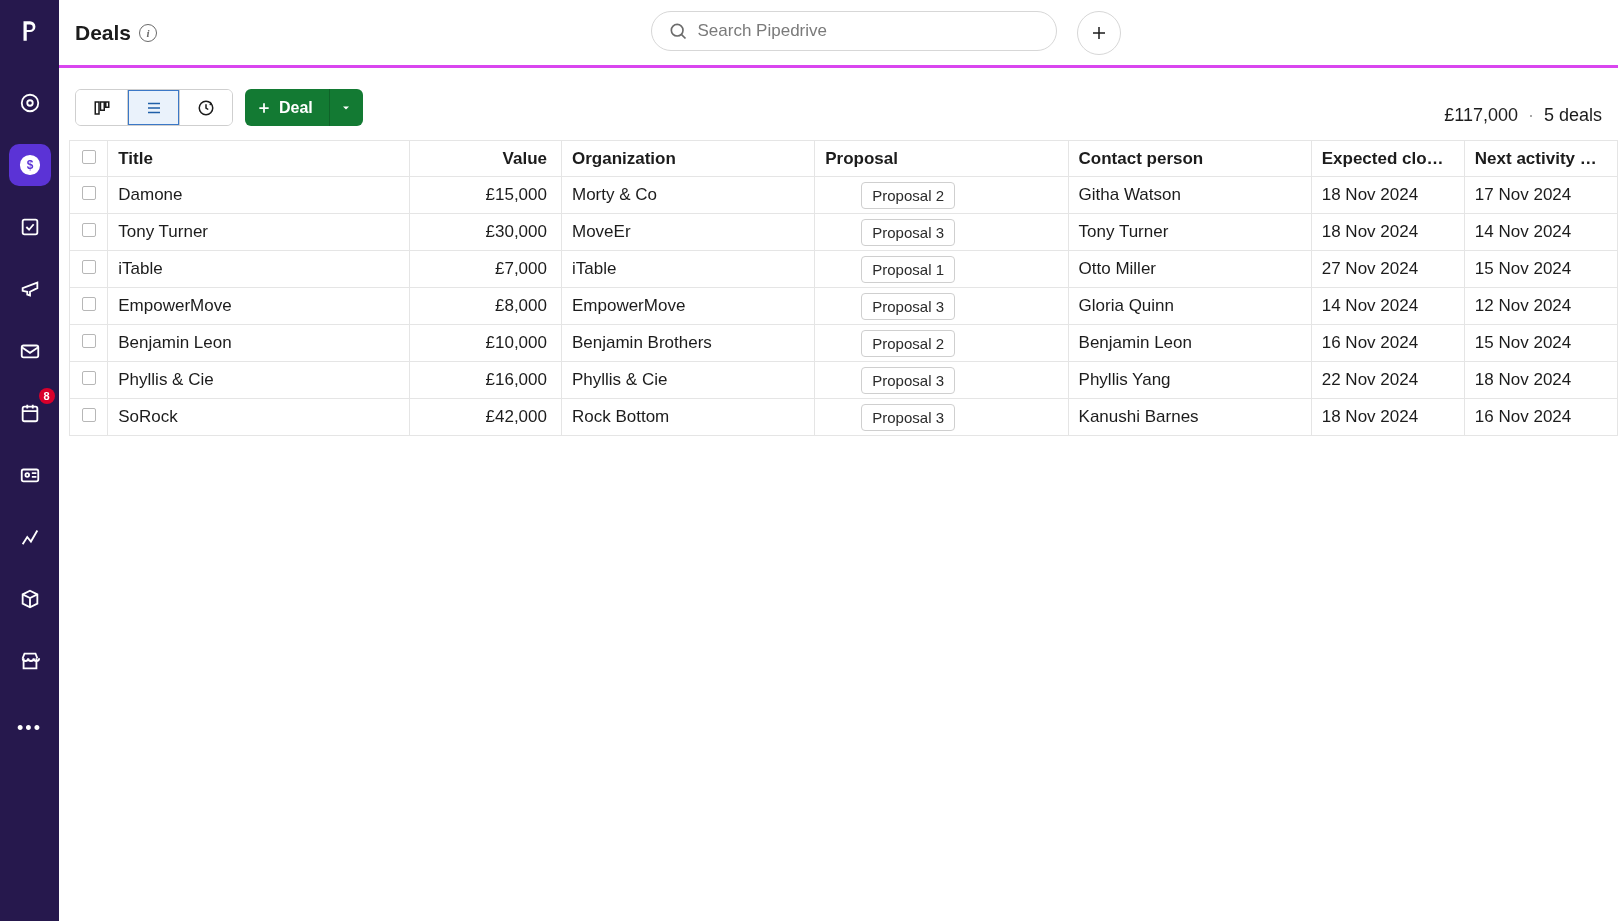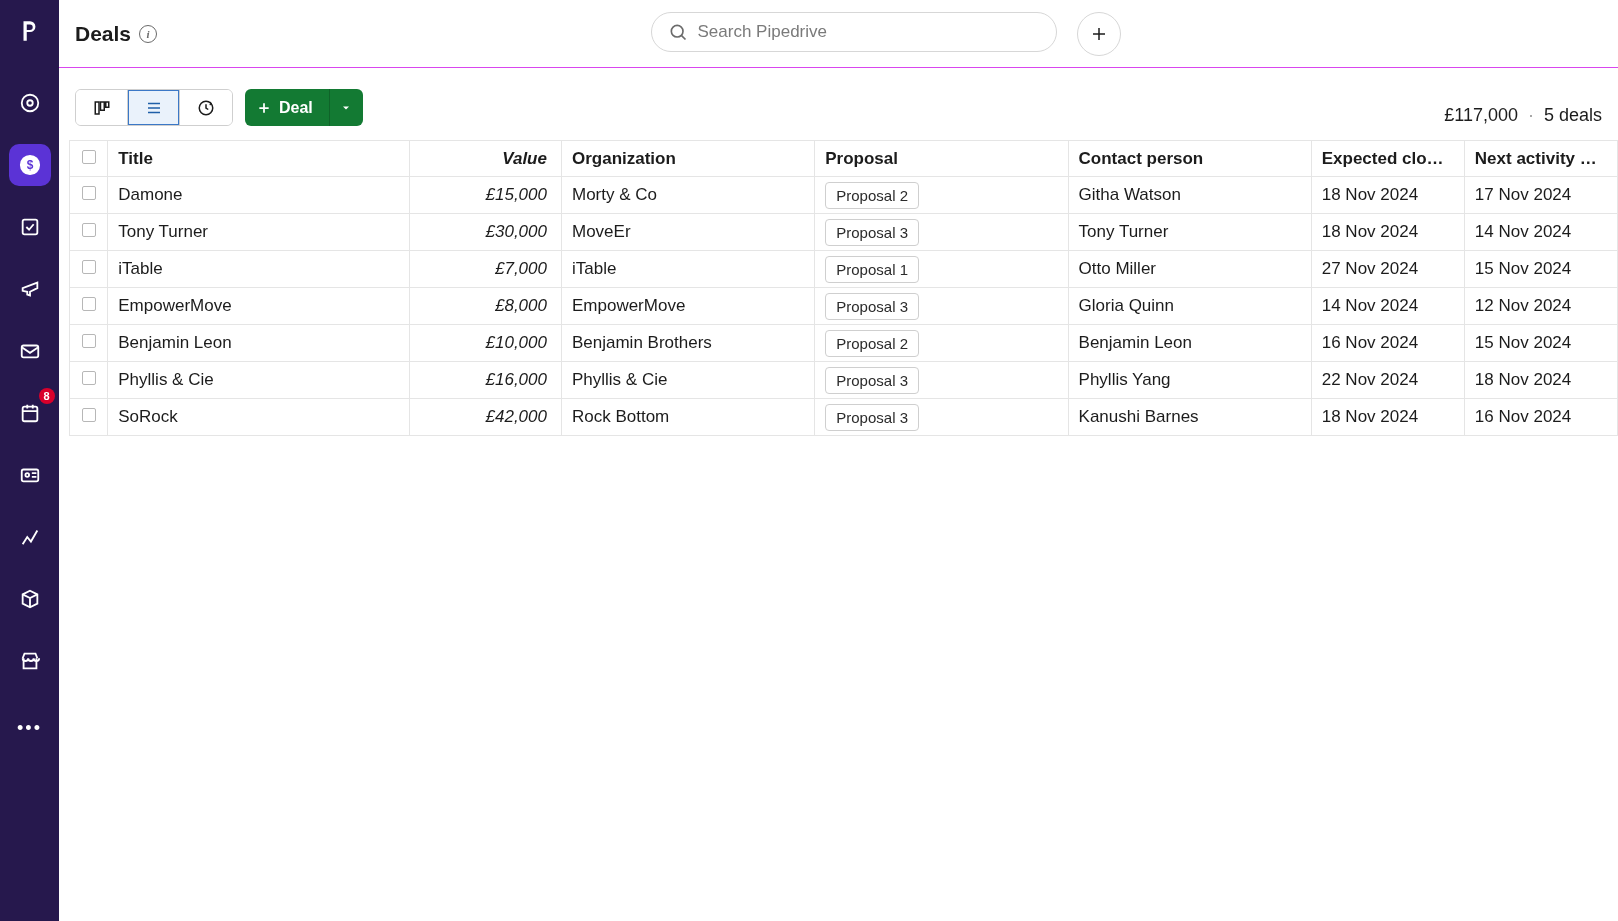--- a/index.html
+++ b/index.html
@@ -14,21 +14,21 @@
   .sidebar svg { display:block; }
   .nav-items{ display:flex; flex-direction:column; align-items:center; width:100%; gap:0; padding-top:10px;}
   .nav-item{ width:42px; height:42px; margin:10px 0; border-radius:10px; display:flex; align-items:center; justify-content:center; cursor:pointer; position:relative;}
   .nav-item.active{ background:#5b33d6; }
   .nav-badge{ position:absolute; top:-4px; right:-4px; background:#d9002b; color:#fff; font-size:11px; line-height:16px; min-width:16px; text-align:center; border-radius:8px; padding:0 3px; font-weight:600;}
   .nav-item svg path, .nav-item svg circle, .nav-item svg rect { stroke:#fff; }
   .more-dots{ color:#fff; margin-top:10px; font-size:18px; letter-spacing:2px;}
 
   
   .main{ flex:1; display:flex; flex-direction:column; min-width:0;}
-  .topbar{ height:68px; border-bottom:1px solid #d946ef; display:flex; align-items:center; padding:0 16px; gap:12px;}
+  .topbar{ height:68px; border-bottom:3px solid #d946ef; display:flex; align-items:center; padding:0 16px; gap:12px;}
   .page-title{ font-size:21px; font-weight:700; display:flex; align-items:center; gap:8px;}
   .info-circle{ width:18px; height:18px; border:1.5px solid #6a6a6a; border-radius:50%; display:inline-flex; align-items:center; justify-content:center; font-size:11px; font-weight:700; color:#6a6a6a; font-family:Georgia, serif; font-style:italic;}
   .top-center{ flex:1; display:flex; justify-content:center;}
   .search-wrap{ width:406px; height:40px; border:1px solid #d7d7d7; border-radius:22px; display:flex; align-items:center; padding:0 16px; gap:10px; color:#747474;}
   .search-wrap input{ border:none; outline:none; font-size:17px; color:#333; flex:1; background:transparent;}
   .search-wrap input::placeholder{ color:#7a7a7a;}
   .plus-circle{ width:44px; height:44px; border:1px solid #d7d7d7; border-radius:50%; display:flex; align-items:center; justify-content:center; cursor:pointer; margin-left:20px;}
 
   
   .toolbar{ height:58px; display:flex; align-items:flex-end; justify-content:space-between; padding:12px 16px 0 16px;}
@@ -50,24 +50,24 @@
   th{ font-weight:700; background:#fff; height:36px; padding:0 10px;}
   td{ height:37px; padding:0 10px;}
   col.c-check{ width:34px;}
   col.c-title{ width:268px;}
   col.c-value{ width:135px;}
   col.c-org{ width:225px;}
   col.c-proposal{ width:225px;}
   col.c-contact{ width:216px;}
   col.c-close{ width:136px;}
   col.c-next{ width:136px;}
-  td.val, th.val{ text-align:right; padding-right:14px;font-style:italic;}
+  td.val, th.val{ text-align:right; padding-right:14px;}
   .chk{ width:14px; height:14px; border:1.5px solid #b7b7b7; border-radius:2px; display:inline-block;}
   th.check-cell, td.check-cell{ text-align:center; padding:0;}
-  .pill{ display:inline-block; border:1px solid #cfcfcf; border-radius:4px; padding:4px 10px; font-size:15px; color:#2b2b2b; background:#fff;}
+  .pill{ display:inline-block; border:1px solid #cfcfcf; border-radius:4px; padding:4px 10px; font-size:15px; color:#2b2b2b; background:#fff;margin-left:36px;}
 </style>
 </head>
 <body>
 
 <div class="sidebar">
   <div class="logo-cell">
     <svg width="26" height="26" viewBox="0 0 24 24" fill="none">
         <path d="M6 3 h6 a5 5 0 0 1 0 10 H9 v8 H6 Z M9 6 v5 h3 a2.5 2.5 0 0 0 0 -5 Z" fill="#fff"></path>
       </svg>
   </div>

